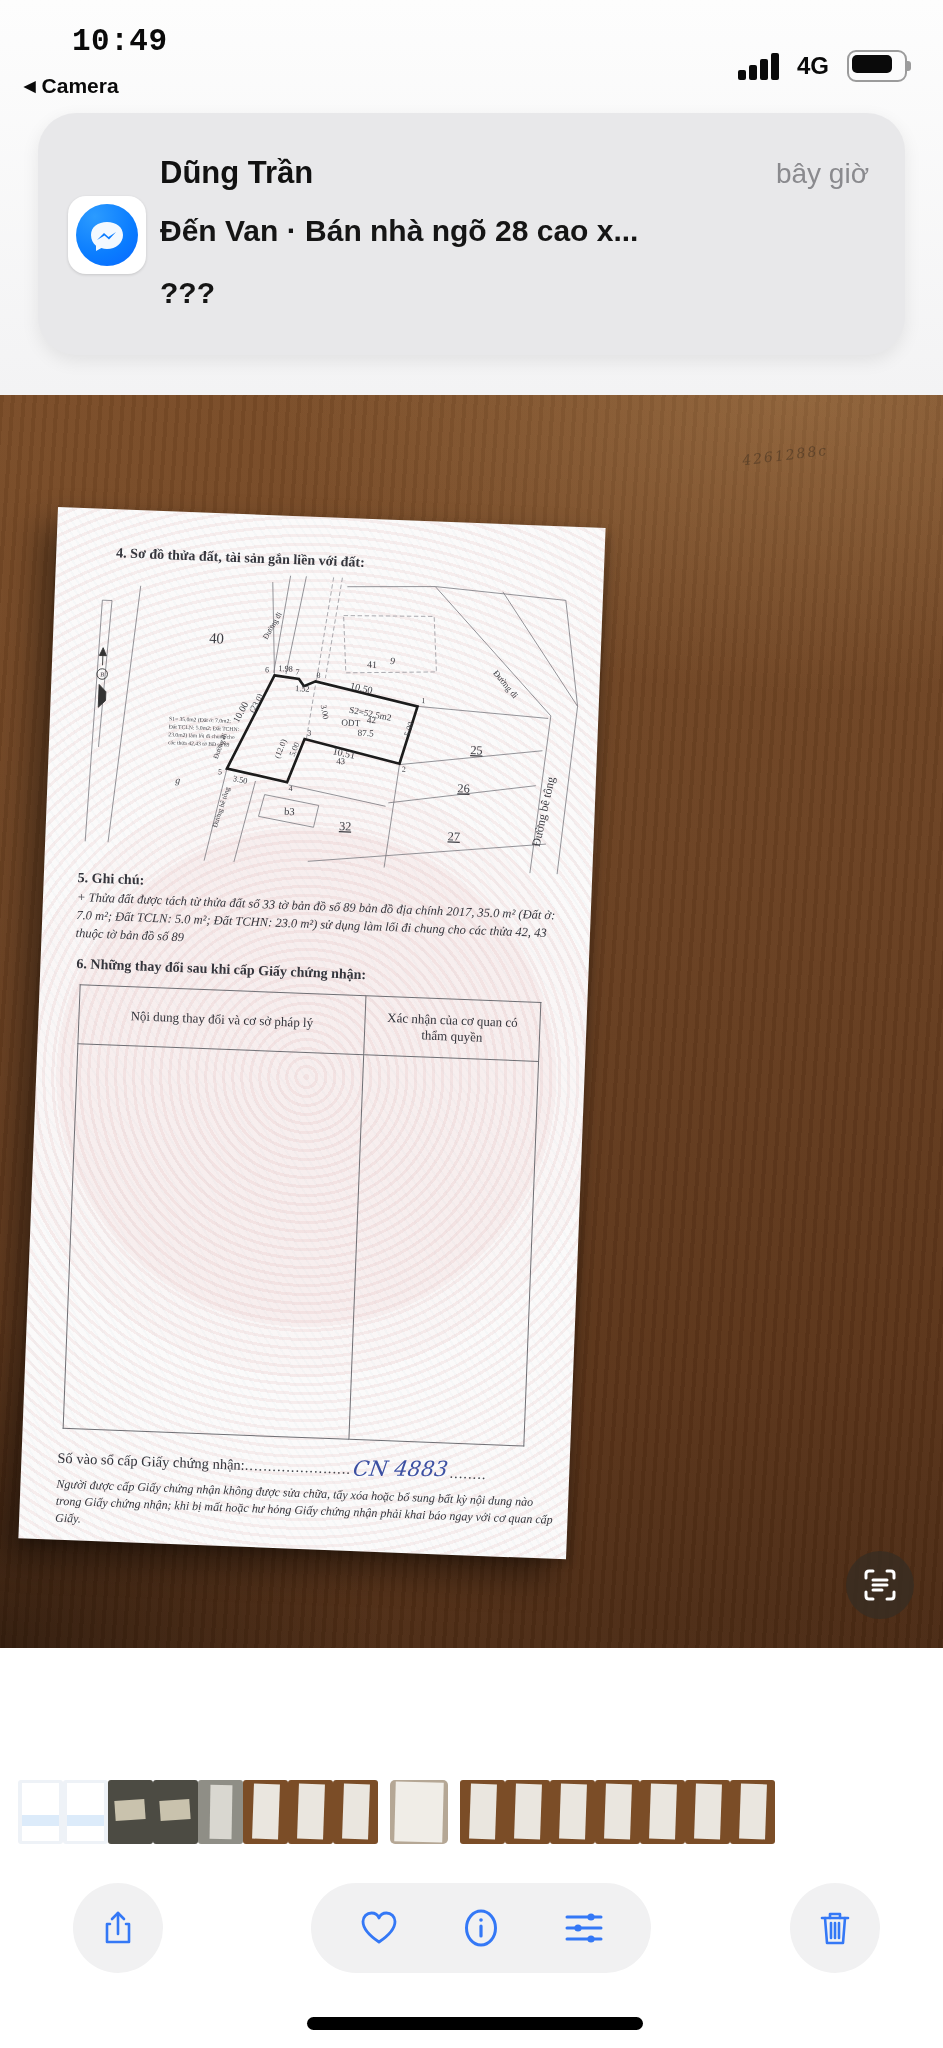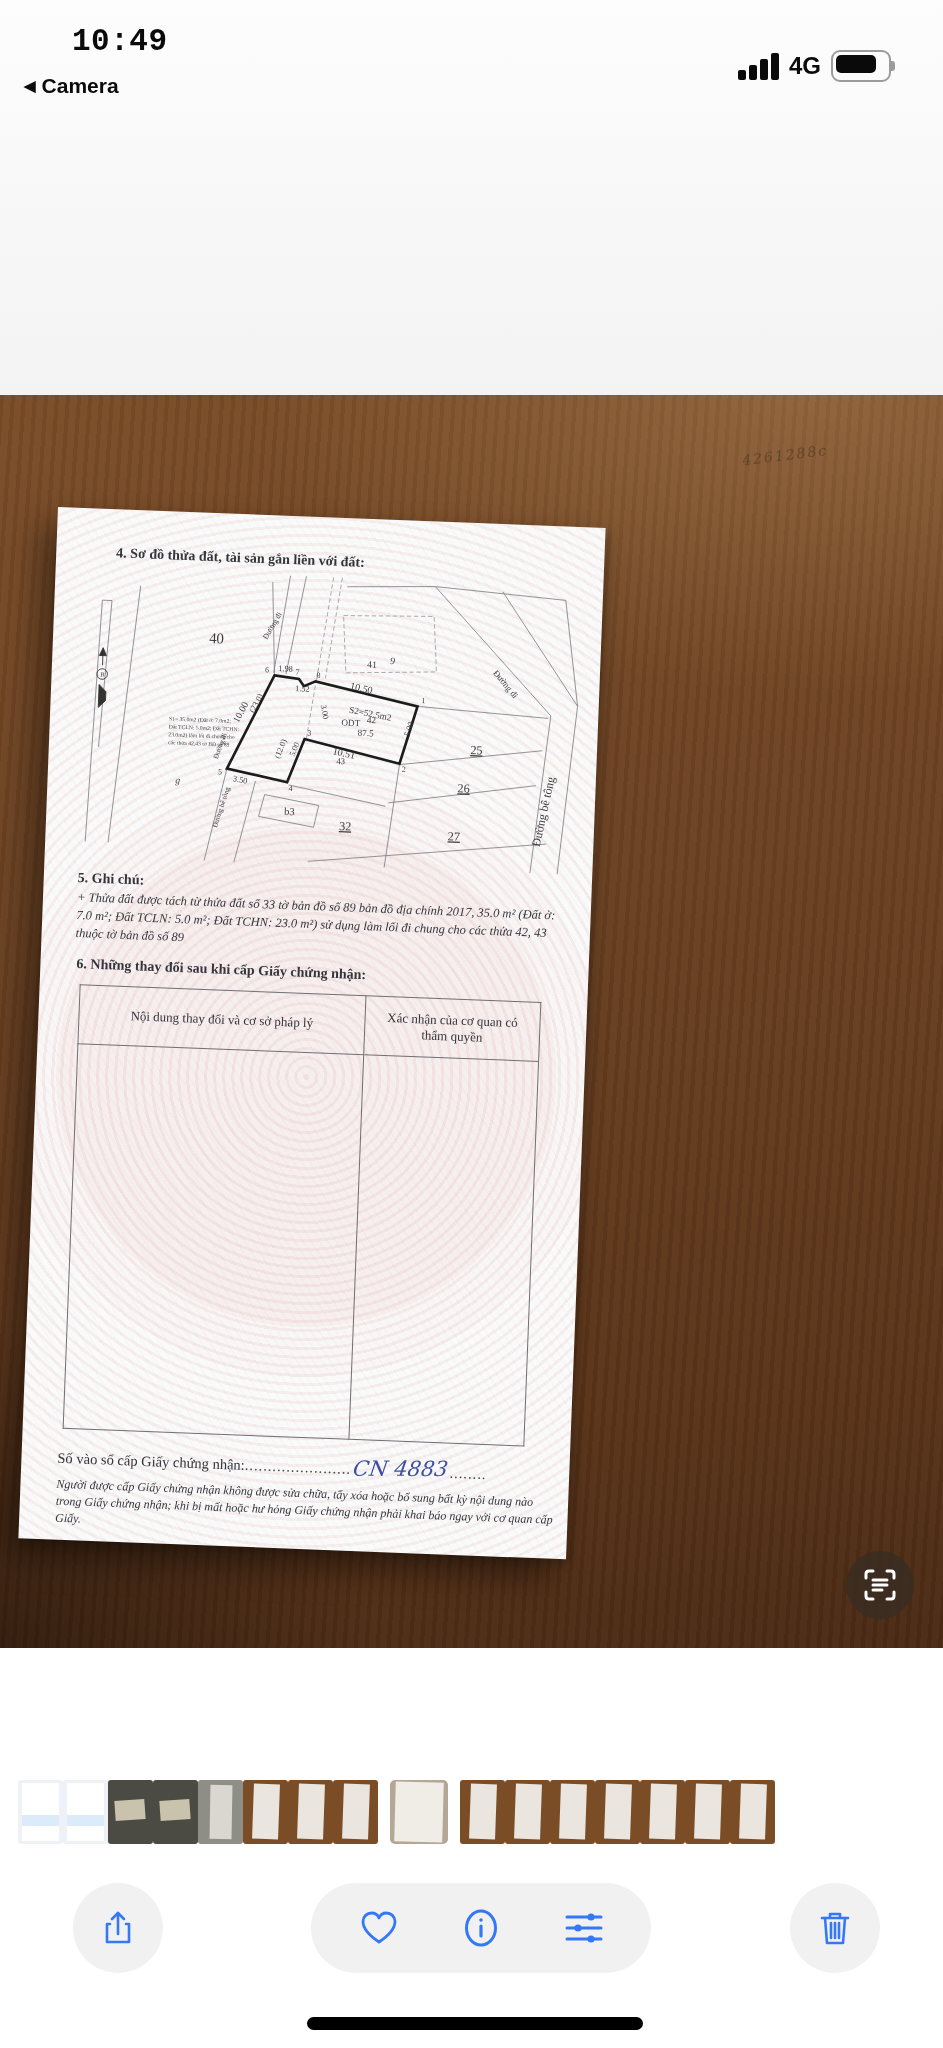--- a/index.html
+++ b/index.html
@@ -4,21 +4,21 @@
 <style>
   html,body{margin:0;padding:0;background:#ddd;}
   .screen{position:relative;width:943px;height:2048px;background:#ffffff;overflow:hidden;
           font-family:"Liberation Sans",sans-serif;-webkit-font-smoothing:antialiased;}
   .top-bg{position:absolute;top:0;left:0;width:943px;height:395px;
           background:linear-gradient(#fdfdfd,#f3f3f4);}
   
   .time{position:absolute;top:24px;left:72px;font-size:31px;font-weight:700;color:#0a0a0a;letter-spacing:.5px;font-family:Liberation Mono, monospace;}
   .back-link{position:absolute;top:74px;left:24px;font-size:21px;font-weight:600;color:#0a0a0a;display:flex;align-items:center;gap:6px;}
   .back-link .tri{font-size:15px;}
-  .sb-right{position:absolute;top:50px;left:738px;display:flex;align-items:center;gap:10px;}
+  .sb-right{position:absolute;top:50px;left:738px;display:flex;align-items:center;gap:18px;}
   .bars{display:flex;align-items:flex-end;gap:3px;height:27px;}
   .bars i{display:block;width:8px;background:#0a0a0a;border-radius:2px;}
   .bars i:nth-child(1){height:10px}.bars i:nth-child(2){height:15px}
   .bars i:nth-child(3){height:21px}.bars i:nth-child(4){height:27px}
   .net{font-size:24px;font-weight:600;color:#0a0a0a;}
   .battery{position:relative;width:56px;height:28px;border:2px solid rgba(0,0,0,.38);border-radius:9px;}
   .battery .fill{position:absolute;left:3px;top:3px;width:40px;height:18px;background:#0a0a0a;border-radius:5px;}
   .battery .nub{position:absolute;right:-6px;top:9px;width:4px;height:10px;background:rgba(0,0,0,.38);border-radius:0 3px 3px 0;}
   
   .notif{position:absolute;top:113px;left:38px;width:867px;height:242px;background:#e8e8ea;
@@ -114,20 +114,36 @@
         <i></i>
         <i></i>
       </span>
     <span class="net">4G</span>
     <span class="battery">
         <span class="fill"></span>
         <span class="nub"></span>
       </span>
   </div>
 
+  <div class="notif">
+    <div class="notif-icon">
+      <div class="msgr">
+        <svg width="36" height="34" viewBox="0 0 36 34">
+          <path d="M2 15c0-8 7-13 16-13s16 5 16 13-7 14-16 14c-2 0-4-.3-5.6-.9L7 31v-5.2C4 23.5 2 19.6 2 15z" fill="#fff" opacity=".95"></path>
+          <path d="M8 20l7-7 4.5 4 7.5-5-7 7.5-4.5-4z" fill="#0a7cff"></path>
+        </svg>
+      </div>
+    </div>
+    <div class="notif-title-row">
+      <span class="notif-title">Dũng Trần</span>
+      <span class="notif-time">bây giờ</span>
+    </div>
+    <div class="notif-line l1">Đến Van · Bán nhà ngõ 28 cao x...</div>
+    <div class="notif-line l2">???</div>
+  </div>
 
   <div class="photo">
     <div class="scribble">4261288c</div>
 
     <div class="paper">
       <div class="doc">
         <div class="sec-title sec4">4. Sơ đồ thửa đất, tài sản gắn liền với đất:</div>
 
         <svg class="map" viewBox="0 0 600 330" width="528" height="290">
           <g stroke="#7a7a80" stroke-width="0.9" fill="none">

